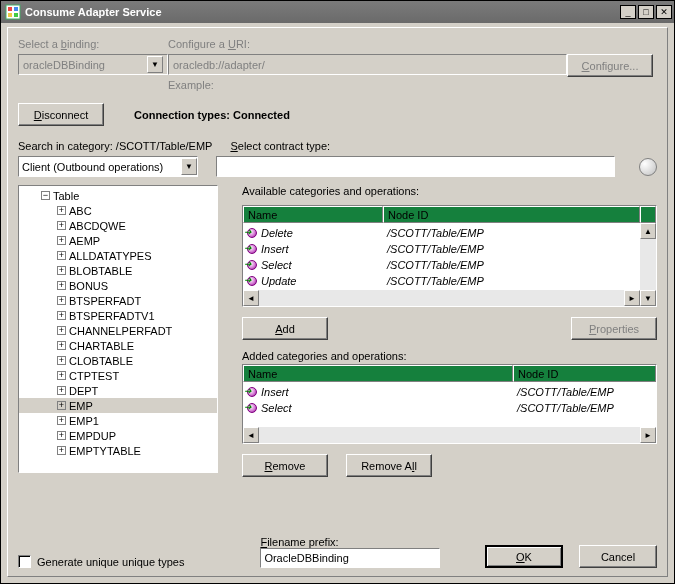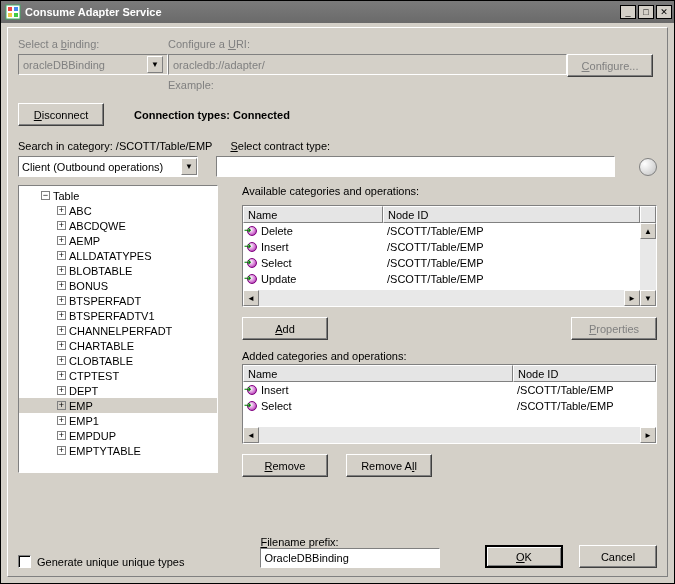--- a/index.html
+++ b/index.html
@@ -34,24 +34,24 @@
 .mid { display:flex; gap:10px; margin-top:8px; }
 .cat-col { width:200px; }
 .right-col { flex:1; display:flex; flex-direction:column; }
 .tree { height:288px; border:1px solid #808080; border-right-color:#fff; border-bottom-color:#fff; background:#fff; overflow:hidden; padding:2px 0; position:relative; }
 .tree-row { display:flex; align-items:center; height:15px; padding-left:38px; gap:3px; }
 .tree-row.sel { background:#d4d0c8; }
 .tree-row.root { padding-left:22px; }
 .box { width:9px; height:9px; border:1px solid #808080; display:flex; align-items:center; justify-content:center; font-size:9px; line-height:1; color:#000; flex-shrink:0; }
 .tree-label { white-space:nowrap; }
 .listview { border:1px solid #808080; border-right-color:#fff; border-bottom-color:#fff; background:#fff; position:relative; }
-.lv-header { display:flex; height:17px; background:#e5e5e5; }
+.lv-header { display:flex; height:17px; background:#15803d; }
 .lv-hcell { border:1px solid #fff; border-right-color:#808080; border-bottom-color:#808080; padding:1px 4px; display:flex; align-items:center; }
 .lv-body { }
-.lv-row { display:flex; align-items:center; height:16px; }
+.lv-row { display:flex; align-items:flex-end; height:16px;font-style:italic; }
 .lv-cell { padding:0 4px; display:flex; align-items:center; gap:4px; }
 .op-icon { width:10px; height:10px; border-radius:50%; background:radial-gradient(circle at 35% 35%, #fff, #d070d0 60%, #800080); border:1px solid #800080; flex-shrink:0; position:relative; }
 .op-icon::after { content:"➔"; position:absolute; left:-4px; top:-2px; font-size:9px; color:#008000; }
 .scroll-h { height:16px; background:#d4d0c8; display:flex; }
 .scroll-btn { width:16px; height:16px; background:#d4d0c8; border:1px solid #fff; border-right-color:#808080; border-bottom-color:#808080; display:flex; align-items:center; justify-content:center; font-size:8px; }
 .scroll-track { flex:1; background:#e8e8e8; }
 .scroll-v { position:absolute; right:0; top:17px; bottom:0; width:16px; background:#e8e8e8; display:flex; flex-direction:column; }
 .scroll-v .scroll-btn { height:16px; width:16px; }
 .splitter { width:4px; background:#d4d0c8; cursor:col-resize; display:flex; align-items:center; }
 .btn-row { display:flex; gap:18px; margin:10px 0 10px 0; }

